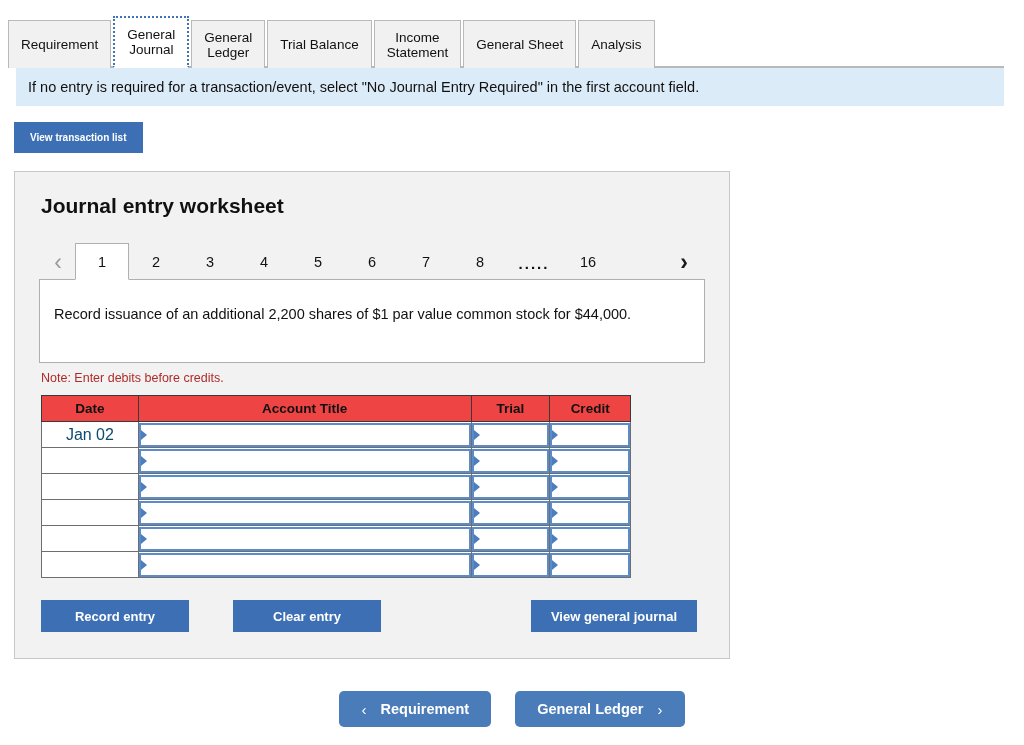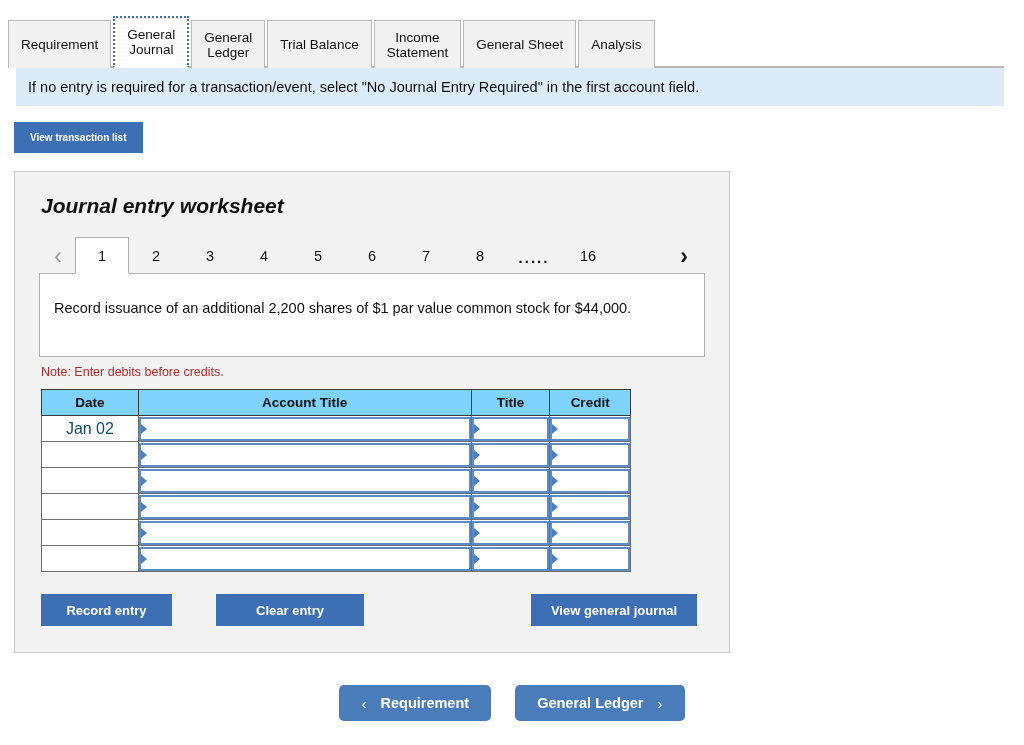--- a/index.html
+++ b/index.html
@@ -82,23 +82,22 @@
   .card {
     margin: 18px 0 0 14px;
     width: 716px;
     background: #f2f2f2;
     border: 1px solid #c8c8c8;
     padding: 22px 24px 26px 24px;
   }
   .card-title {
     font-size: 21px;
     font-weight: bold;
-    margin: 0 0 18px 2px;
-    color: #111;
-    font-style: italic;
+    margin: 0 0 24px 2px;
+    color: #111;
   }
 
   
   .pager {
     display: flex;
     align-items: flex-end;
     height: 38px;
     margin-left: 2px;
   }
   .pager-arrow {
@@ -168,21 +167,21 @@
   }
 
   
   .jtable {
     border-collapse: collapse;
     width: 590px;
     margin-left: 2px;
     table-layout: fixed;
   }
   .jtable th {
-    background: #7dd3fc;
+    background: #ef4444;
     border: 1px solid #3a3a3a;
     height: 26px;
     font-size: 13.5px;
     font-weight: bold;
     color: #111;
     text-align: center;
   }
   .jtable td {
     border: 1px solid #6e6e6e;
     background: #ffffff;
@@ -227,21 +226,21 @@
   .btn-action {
     background: #3d6fb4;
     color: #ffffff;
     border: none;
     font-family: "Liberation Sans", sans-serif;
     font-weight: bold;
     font-size: 13px;
     height: 32px;
     cursor: pointer;
   }
-  .btn-record { width: 131px; }
+  .btn-record { width: 148px; }
   .btn-clear  { width: 148px; margin-left: 44px; }
   .btn-viewgj { width: 166px; margin-left: auto; }
 
   
   .bottomnav {
     display: flex;
     justify-content: center;
     gap: 24px;
     margin-top: 32px;
   }
@@ -305,21 +304,21 @@
 
   <div class="desc-box">Record issuance of an additional 2,200 shares of $1 par value common stock for $44,000.</div>
 
   <div class="note">Note: Enter debits before credits.</div>
 
   <table class="jtable">
     <thead>
       <tr>
         <th class="col-date">Date</th>
         <th class="col-acct">Account Title</th>
-        <th class="col-debit">Title</th>
+        <th class="col-debit">Trial</th>
         <th class="col-credit">Credit</th>
       </tr>
     </thead>
     <tbody>
       <tr>
         <td class="date-cell">Jan 02</td>
         <td>
             <div class="cell-input"></div>
           </td>
         <td>

